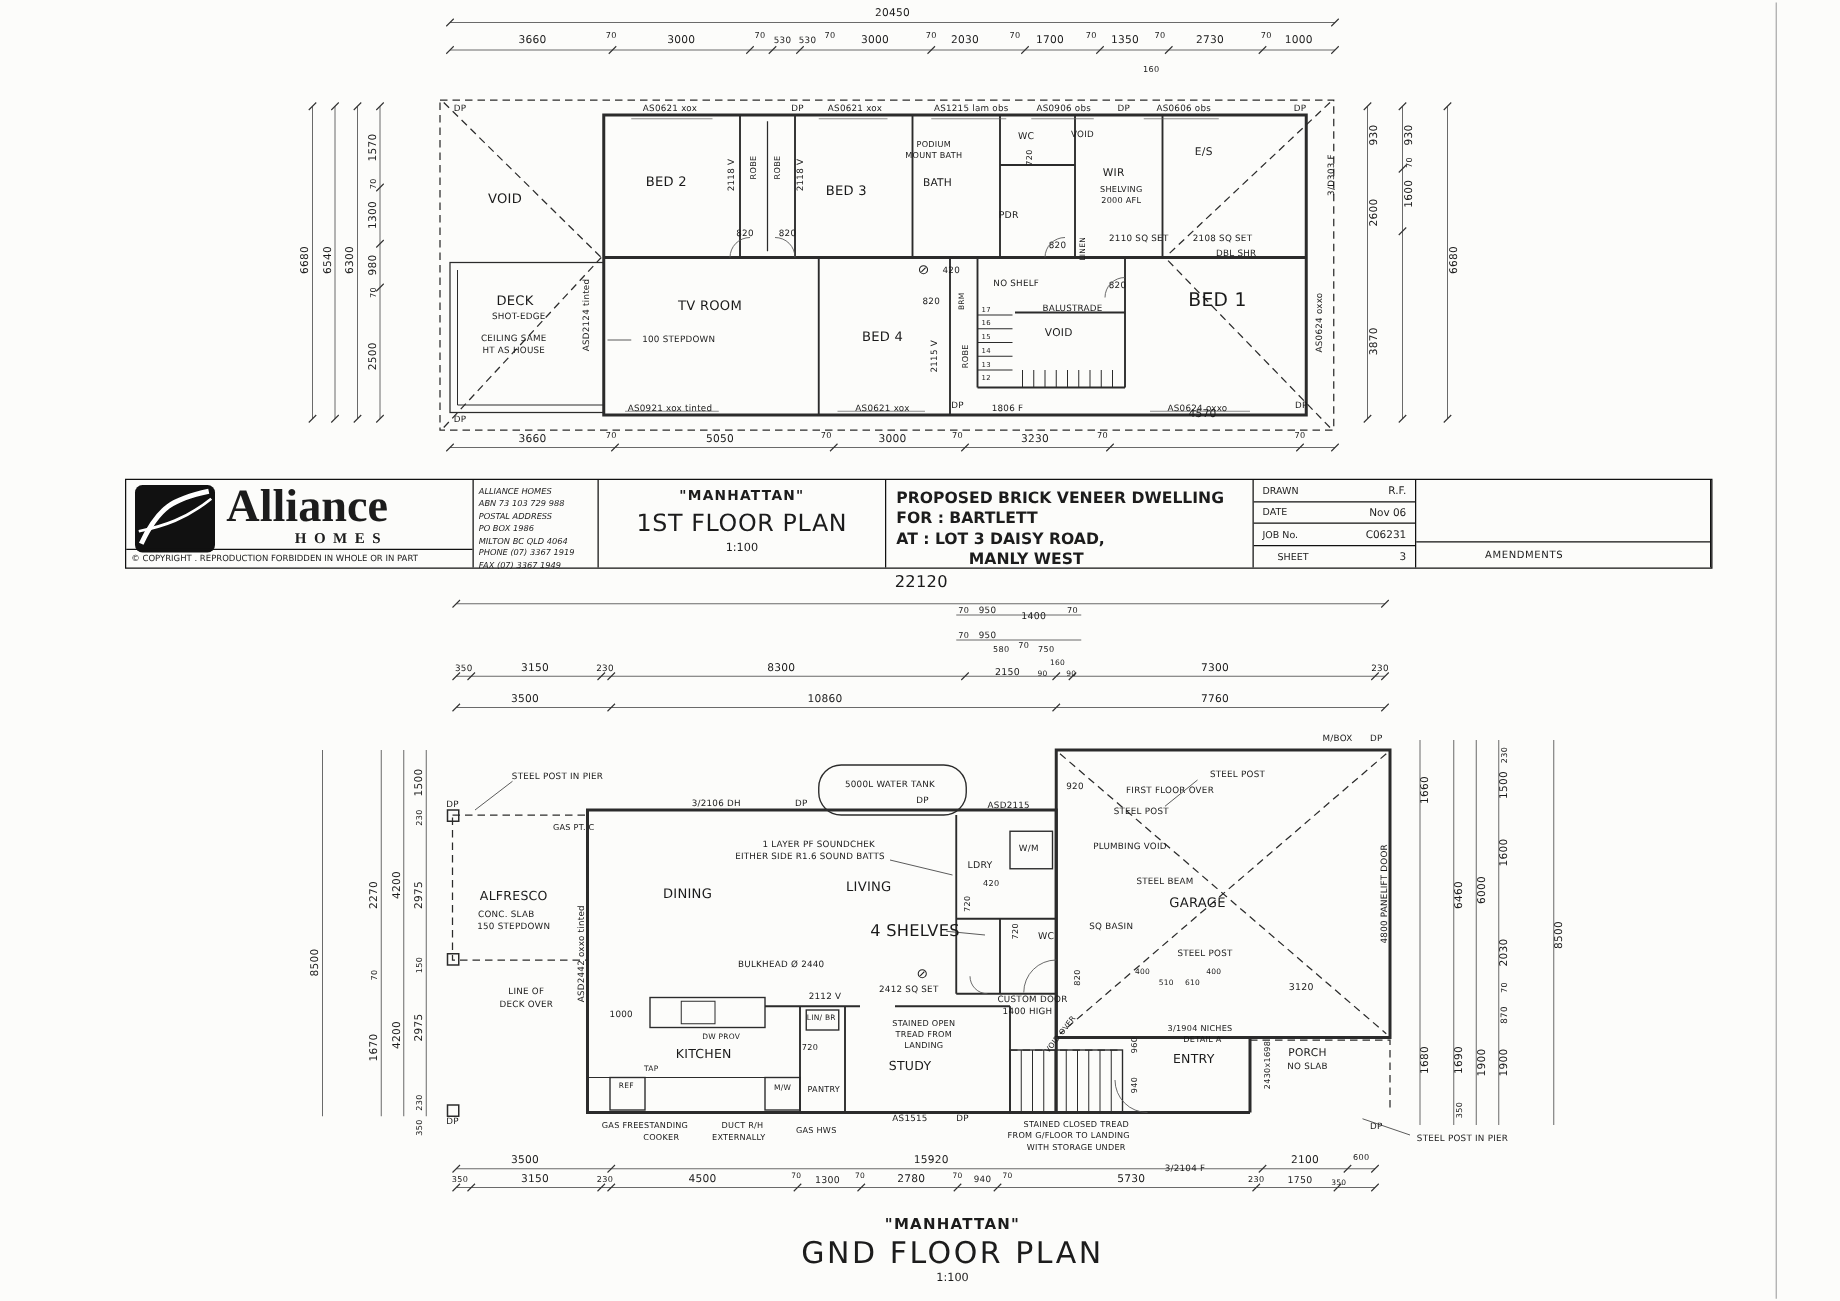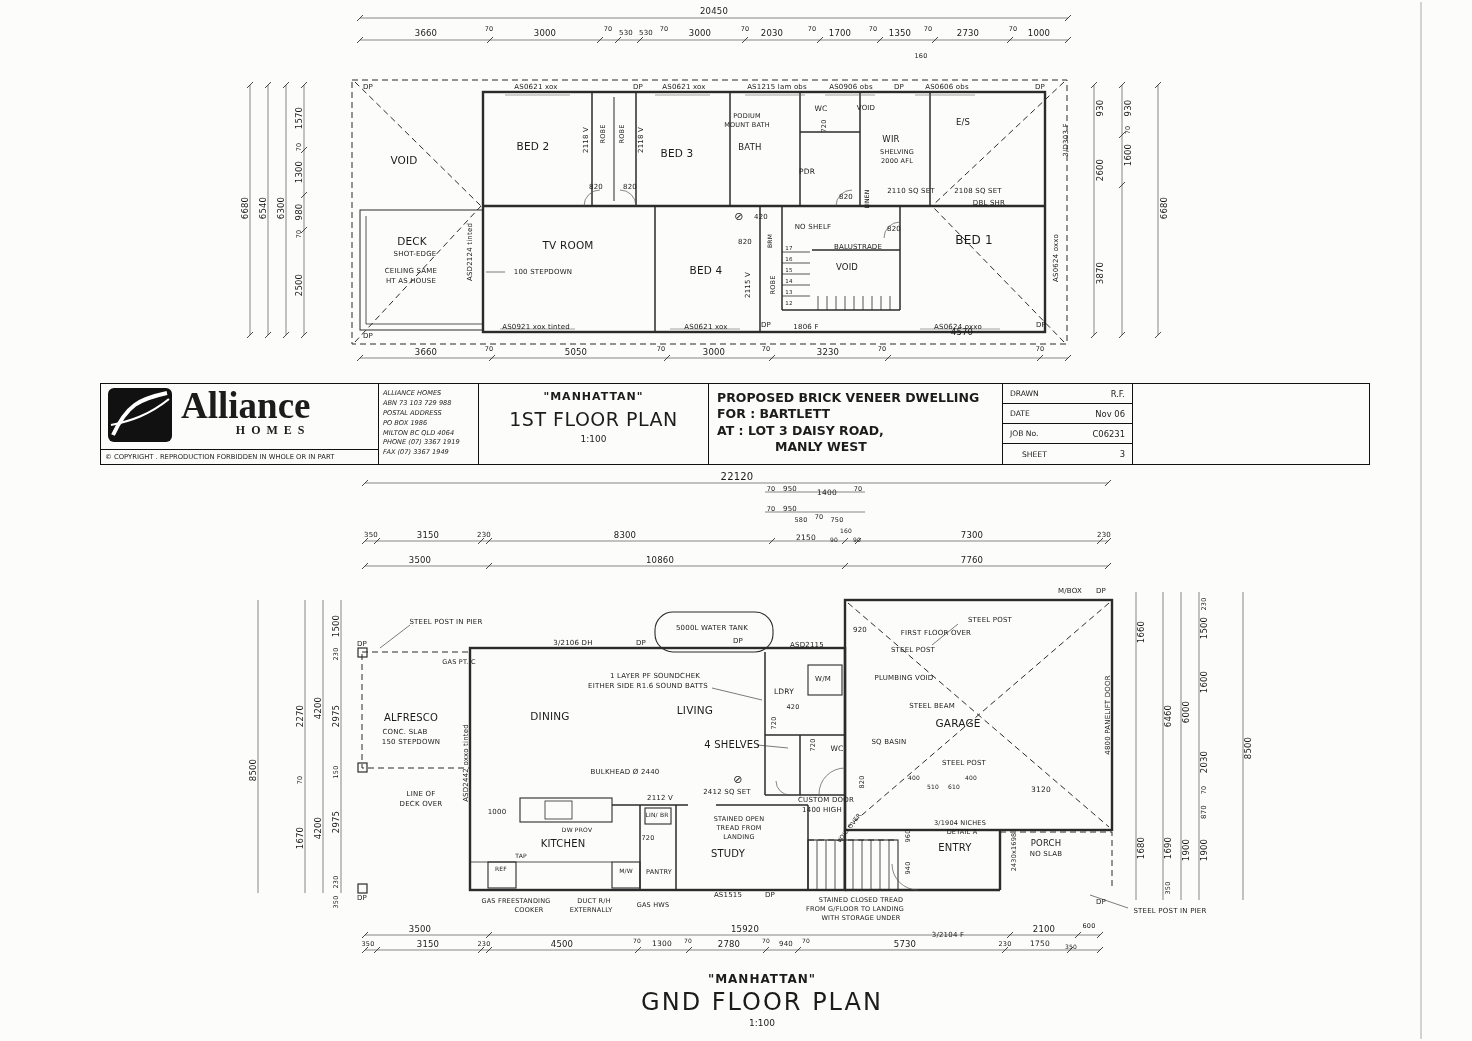--- a/index.html
+++ b/index.html
@@ -3,21 +3,21 @@
 <meta charset="utf-8">
 <style>
   html,body{margin:0;padding:0;background:#d8d8d4;}
   .sheet{position:relative;width:1472px;height:1041px;background:#fcfcfa;overflow:hidden;
          font-family:"DejaVu Sans",sans-serif;color:#1c1c1c;}
   svg.lines{position:absolute;left:0;top:0;}
   .layer{position:absolute;left:0;top:0;width:1472px;height:1041px;pointer-events:none;}
   .lbl{position:absolute;white-space:pre;line-height:1;color:#1a1a1a;letter-spacing:.2px;}
 
   
-  .tb{position:absolute;left:100px;top:383px;width:1270px;height:82px;border:1.6px solid #111;
+  .tb{position:absolute;left:100px;top:383px;width:1270px;height:72px;border:1.6px solid #111;
       display:flex;background:#fcfcfa;box-sizing:border-box;}
   .tb>div{border-right:1.4px solid #111;box-sizing:border-box;}
   .tb-logo{width:278px;position:relative;}
   .tb-logo-row{display:flex;align-items:flex-start;padding:3px 4px 0 6px;}
   .logo-box{flex:0 0 auto;}
   .brand{display:flex;flex-direction:column;margin-left:8px;margin-top:0px;}
   .brand-name{font-family:"Liberation Serif",serif;font-weight:bold;font-size:37px;line-height:1.05;}
   .brand-sub{font-family:"Liberation Serif",serif;font-weight:bold;font-size:12px;letter-spacing:6px;align-self:flex-end;margin-top:-3px;}
   .tb-copy{position:absolute;left:0;right:0;bottom:0;border-top:1px solid #111;font-size:6.8px;padding:3px 4px;}
   .tb-det{width:100px;padding:5px 4px;font-style:italic;font-size:6.6px;line-height:1.5;}
@@ -230,21 +230,21 @@
       <div class="lbl" style="left: 963px; top: 122px; font-size: 8.5px; transform: translate(-50%, -50%);">E/S</div>
       <div class="lbl" style="left: 807px; top: 172px; font-size: 7.5px; transform: translate(-50%, -50%);">PDR</div>
       <div class="lbl" style="left: 596px; top: 187px; font-size: 7px; transform: translate(-50%, -50%);">820</div>
       <div class="lbl" style="left: 630px; top: 187px; font-size: 7px; transform: translate(-50%, -50%);">820</div>
       <div class="lbl" style="left: 846px; top: 197px; font-size: 7px; transform: translate(-50%, -50%);">820</div>
       <div class="lbl" style="left: 867px; top: 199px; font-size: 6px; transform: translate(-50%, -50%) rotate(-90deg);">LINEN</div>
       <div class="lbl" style="left: 911px; top: 191px; font-size: 7px; transform: translate(-50%, -50%);">2110 SQ SET</div>
       <div class="lbl" style="left: 978px; top: 191px; font-size: 7px; transform: translate(-50%, -50%);">2108 SQ SET</div>
       <div class="lbl" style="left: 989px; top: 203px; font-size: 7px; transform: translate(-50%, -50%);">DBL SHR</div>
       <div class="lbl" style="left: 894px; top: 229px; font-size: 7px; transform: translate(-50%, -50%);">820</div>
-      <div class="lbl" style="left: 974px; top: 240px; font-size: 12px; transform: translate(-50%, -50%);">BED 1</div>
+      <div class="lbl" style="left: 974px; top: 240px; font-size: 15px; transform: translate(-50%, -50%);">BED 1</div>
       <div class="lbl" style="left: 761px; top: 217px; font-size: 7px; transform: translate(-50%, -50%);">420</div>
       <div class="lbl" style="left: 745px; top: 242px; font-size: 7px; transform: translate(-50%, -50%);">820</div>
       <div class="lbl" style="left: 770px; top: 241px; font-size: 6px; transform: translate(-50%, -50%) rotate(-90deg);">BRM</div>
       <div class="lbl" style="left: 813px; top: 227px; font-size: 7px; transform: translate(-50%, -50%);">NO SHELF</div>
       <div class="lbl" style="left: 858px; top: 247px; font-size: 7px; transform: translate(-50%, -50%);">BALUSTRADE</div>
       <div class="lbl" style="left: 847px; top: 267px; font-size: 8.5px; transform: translate(-50%, -50%);">VOID</div>
       <div class="lbl" style="left: 739px; top: 216px; font-size: 11px; transform: translate(-50%, -50%);">⊘</div>
       <div class="lbl" style="left: 412px; top: 241px; font-size: 10.5px; transform: translate(-50%, -50%);">DECK</div>
       <div class="lbl" style="left: 415px; top: 254px; font-size: 7px; transform: translate(-50%, -50%);">SHOT-EDGE</div>
       <div class="lbl" style="left: 411px; top: 271px; font-size: 7px; transform: translate(-50%, -50%);">CEILING SAME</div>
@@ -256,21 +256,21 @@
       <div class="lbl" style="left: 748px; top: 285px; font-size: 7px; transform: translate(-50%, -50%) rotate(-90deg);">2115 V</div>
       <div class="lbl" style="left: 773px; top: 285px; font-size: 6.5px; transform: translate(-50%, -50%) rotate(-90deg);">ROBE</div>
       <div class="lbl" style="left: 789px; top: 249px; font-size: 5.5px; transform: translate(-50%, -50%);">17</div>
       <div class="lbl" style="left: 789px; top: 260px; font-size: 5.5px; transform: translate(-50%, -50%);">16</div>
       <div class="lbl" style="left: 789px; top: 271px; font-size: 5.5px; transform: translate(-50%, -50%);">15</div>
       <div class="lbl" style="left: 789px; top: 282px; font-size: 5.5px; transform: translate(-50%, -50%);">14</div>
       <div class="lbl" style="left: 789px; top: 293px; font-size: 5.5px; transform: translate(-50%, -50%);">13</div>
       <div class="lbl" style="left: 789px; top: 304px; font-size: 5.5px; transform: translate(-50%, -50%);">12</div>
     </div>
   <div class="layer">
-      <div class="lbl" style="left: 737px; top: 477px; font-size: 10px; transform: translate(-50%, -50%); text-align: right;">22120</div>
+      <div class="lbl" style="left: 737px; top: 466px; font-size: 13px; transform: translate(-50%, -50%); text-align: right;">22120</div>
       <div class="lbl" style="left: 771px; top: 489px; font-size: 6.5px; transform: translate(-50%, -50%);">70</div>
       <div class="lbl" style="left: 790px; top: 489px; font-size: 7px; transform: translate(-50%, -50%);">950</div>
       <div class="lbl" style="left: 827px; top: 493px; font-size: 7.5px; transform: translate(-50%, -50%);">1400</div>
       <div class="lbl" style="left: 858px; top: 489px; font-size: 6.5px; transform: translate(-50%, -50%);">70</div>
       <div class="lbl" style="left: 771px; top: 509px; font-size: 6.5px; transform: translate(-50%, -50%);">70</div>
       <div class="lbl" style="left: 790px; top: 509px; font-size: 7px; transform: translate(-50%, -50%);">950</div>
       <div class="lbl" style="left: 801px; top: 520px; font-size: 6.5px; transform: translate(-50%, -50%);">580</div>
       <div class="lbl" style="left: 819px; top: 517px; font-size: 6.5px; transform: translate(-50%, -50%);">70</div>
       <div class="lbl" style="left: 837px; top: 520px; font-size: 6.5px; transform: translate(-50%, -50%);">750</div>
       <div class="lbl" style="left: 371px; top: 535px; font-size: 7px; transform: translate(-50%, -50%);">350</div>
@@ -339,21 +339,21 @@
       <div class="lbl" style="left: 411px; top: 742px; font-size: 7px; transform: translate(-50%, -50%);">150 STEPDOWN</div>
       <div class="lbl" style="left: 466px; top: 763px; font-size: 7px; transform: translate(-50%, -50%) rotate(-90deg);">ASD2442 oxxo tinted</div>
       <div class="lbl" style="left: 550px; top: 716px; font-size: 10.5px; transform: translate(-50%, -50%);">DINING</div>
       <div class="lbl" style="left: 695px; top: 710px; font-size: 10.5px; transform: translate(-50%, -50%);">LIVING</div>
       <div class="lbl" style="left: 655px; top: 676px; font-size: 7px; transform: translate(-50%, -50%);">1 LAYER PF SOUNDCHEK</div>
       <div class="lbl" style="left: 648px; top: 686px; font-size: 7px; transform: translate(-50%, -50%);">EITHER SIDE R1.6 SOUND BATTS</div>
       <div class="lbl" style="left: 784px; top: 692px; font-size: 7.5px; transform: translate(-50%, -50%);">LDRY</div>
       <div class="lbl" style="left: 793px; top: 707px; font-size: 6.5px; transform: translate(-50%, -50%);">420</div>
       <div class="lbl" style="left: 774px; top: 723px; font-size: 6.5px; transform: translate(-50%, -50%) rotate(-90deg);">720</div>
       <div class="lbl" style="left: 823px; top: 679px; font-size: 7px; transform: translate(-50%, -50%);">W/M</div>
-      <div class="lbl" style="left: 732px; top: 745px; font-size: 10px; transform: translate(-50%, -50%);">4 SHELVES</div>
+      <div class="lbl" style="left: 732px; top: 745px; font-size: 13px; transform: translate(-50%, -50%);">4 SHELVES</div>
       <div class="lbl" style="left: 889px; top: 742px; font-size: 7px; transform: translate(-50%, -50%);">SQ BASIN</div>
       <div class="lbl" style="left: 837px; top: 749px; font-size: 7.5px; transform: translate(-50%, -50%);">WC</div>
       <div class="lbl" style="left: 813px; top: 745px; font-size: 6.5px; transform: translate(-50%, -50%) rotate(-90deg);">720</div>
       <div class="lbl" style="left: 964px; top: 763px; font-size: 7px; transform: translate(-50%, -50%);">STEEL POST</div>
       <div class="lbl" style="left: 862px; top: 782px; font-size: 6.5px; transform: translate(-50%, -50%) rotate(-90deg);">820</div>
       <div class="lbl" style="left: 914px; top: 778px; font-size: 6px; transform: translate(-50%, -50%);">400</div>
       <div class="lbl" style="left: 933px; top: 787px; font-size: 6px; transform: translate(-50%, -50%);">510</div>
       <div class="lbl" style="left: 954px; top: 787px; font-size: 6px; transform: translate(-50%, -50%);">610</div>
       <div class="lbl" style="left: 971px; top: 778px; font-size: 6px; transform: translate(-50%, -50%);">400</div>
       <div class="lbl" style="left: 1041px; top: 790px; font-size: 7.5px; transform: translate(-50%, -50%);">3120</div>
@@ -466,20 +466,24 @@
       </div>
       <div class="tb-row">
         <span class="fl">JOB No.</span>
         <span class="fv">C06231</span>
       </div>
       <div class="tb-row">
         <span class="fl">SHEET</span>
         <span class="fv">3</span>
       </div>
     </div>
+    <div class="tb-amend">
+      <div class="amend-rule"></div>
+      <div class="amend-label">AMENDMENTS</div>
+    </div>
   </div>
 
   <div class="footer">
     <div class="f-name">"MANHATTAN"</div>
     <div class="f-title">GND FLOOR PLAN</div>
     <div class="f-scale">1:100</div>
   </div>
 
 </div>
 

